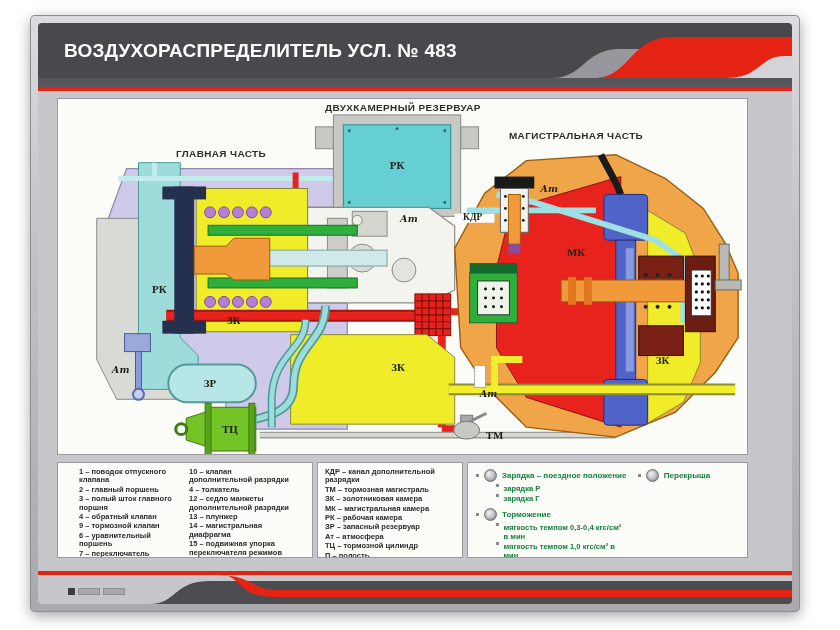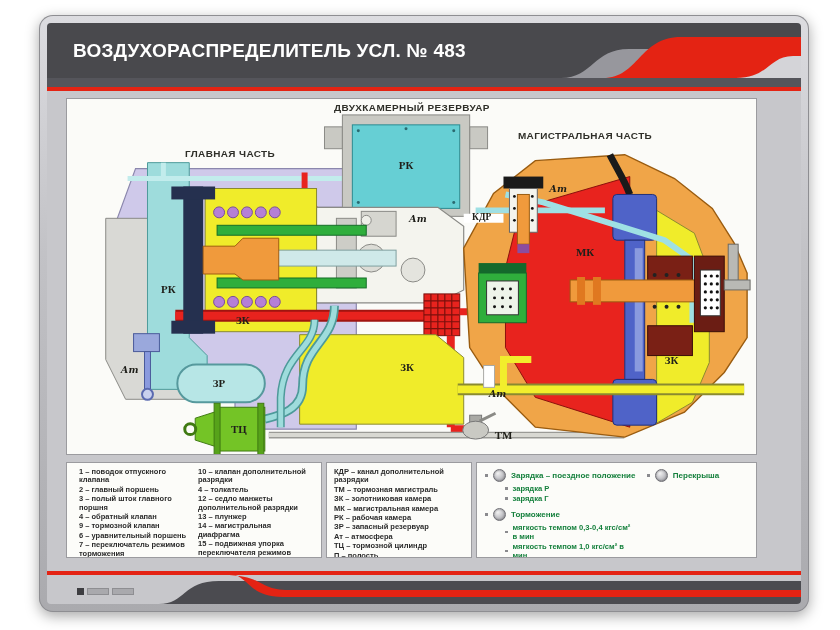--- a/index.html
+++ b/index.html
@@ -1,47 +1,47 @@
 <!DOCTYPE html>
 <html><head>
 <meta charset="utf-8">
 <style>
   html,body{margin:0;padding:0;background:#ffffff;width:840px;height:630px;font-family:"Liberation Sans",sans-serif;}
   .stage{position:relative;width:840px;height:630px;background:#fff;overflow:hidden;}
-  .poster{position:absolute;left:39px;top:15px;width:770px;height:597px;border-radius:14px;
+  .poster{position:absolute;left:30px;top:15px;width:770px;height:597px;border-radius:5px;
           background:linear-gradient(180deg,#dcdce0 0%,#c2c2c6 40%,#aaaaae 100%);
           box-shadow:0 4px 14px rgba(0,0,0,.35), inset 0 0 0 1px #8e8e92;}
   .content{position:absolute;left:8px;top:8px;right:8px;bottom:8px;background:#c7c7cb;border-radius:4px;overflow:hidden;}
   
   .hdr{position:absolute;left:0;top:0;right:0;height:55px;background:#49494d;}
   .hdr-title{position:absolute;left:26px;top:0;height:55px;line-height:55px;color:#ffffff;font-weight:700;
              font-size:19px;letter-spacing:.2px;white-space:nowrap;}
   .hdr-swoosh{position:absolute;right:0;top:0;width:270px;height:55px;}
   .hdr-band{position:absolute;left:0;top:55px;right:0;height:9px;background:#55555b;}
   .hdr-red{position:absolute;left:0;top:64px;right:0;height:4px;background:#e42313;}
   
   .panel{position:absolute;background:#fcfcf9;border:1px solid #9b9b9f;box-sizing:border-box;}
   .diagram-panel{left:19px;top:75px;width:691px;height:357px;}
-  .legend-a{left:19px;top:439px;width:256px;height:96px;padding:5px 12px;overflow:hidden;}
+  .legend-a{left:19px;top:439px;width:256px;height:96px;padding:5px 21px;overflow:hidden;}
   .legend-b{left:279px;top:439px;width:146px;height:96px;padding:5px 7px;overflow:hidden;}
   .legend-c{left:429px;top:439px;width:281px;height:96px;padding:6px 8px;overflow:hidden;}
   .leg-cols{display:flex;gap:8px;}
   .leg-col{flex:1;}
   .leg-line{font-size:7.5px;line-height:1.12;font-weight:700;color:#2b2b2b;margin-bottom:1px;}
   
   .modes{display:flex;gap:10px;font-weight:700;color:#15803d;}
   .modes-col1{flex:1.5;}
   .modes-col2{flex:1;}
   .mode-group{margin-bottom:5px;}
   .mode-head{display:flex;align-items:center;gap:5px;font-size:8px;margin-bottom:2px;}
   .pre-dot{width:3px;height:3px;background:#8a8a8e;display:inline-block;flex:0 0 auto;}
   .mode-btn{width:11px;height:11px;border-radius:50%;flex:0 0 auto;cursor:pointer;
             background:radial-gradient(circle at 35% 30%,#f2f2f2 0%,#c9c9cd 45%,#8c8c92 100%);
             border:1px solid #6f6f75;box-shadow:inset 0 0 2px rgba(0,0,0,.4);}
-  .mode-sub{display:flex;align-items:center;gap:5px;font-size:7.6px;margin:1px 0 1px 20px;}
+  .mode-sub{display:flex;align-items:flex-start;gap:5px;font-size:7.6px;margin:1px 0 1px 20px;}
   .sub-dot{width:2.5px;height:2.5px;background:#8a8a8e;display:inline-block;flex:0 0 auto;}
   
   .ftr{position:absolute;left:0;bottom:0;width:754px;height:40px;}
   .footer-logo{position:absolute;left:30px;bottom:9px;display:flex;align-items:center;gap:3px;}
   .footer-logo .mark{width:7px;height:7px;background:#3d3d41;}
   .footer-logo .bar{width:20px;height:5px;background:#a9a9ad;border:1px solid #8e8e92;}
   
   .sec-lbl{font:700 10px "Liberation Sans",sans-serif;fill:#2e2e28;letter-spacing:.4px;text-anchor:middle;}
   .ch-lbl{font:700 11px "Liberation Serif",serif;fill:#20201a;text-anchor:middle;}
   .at-lbl{font:italic 700 9.5px "DejaVu Serif",serif;fill:#1d1d18;text-anchor:middle;}

